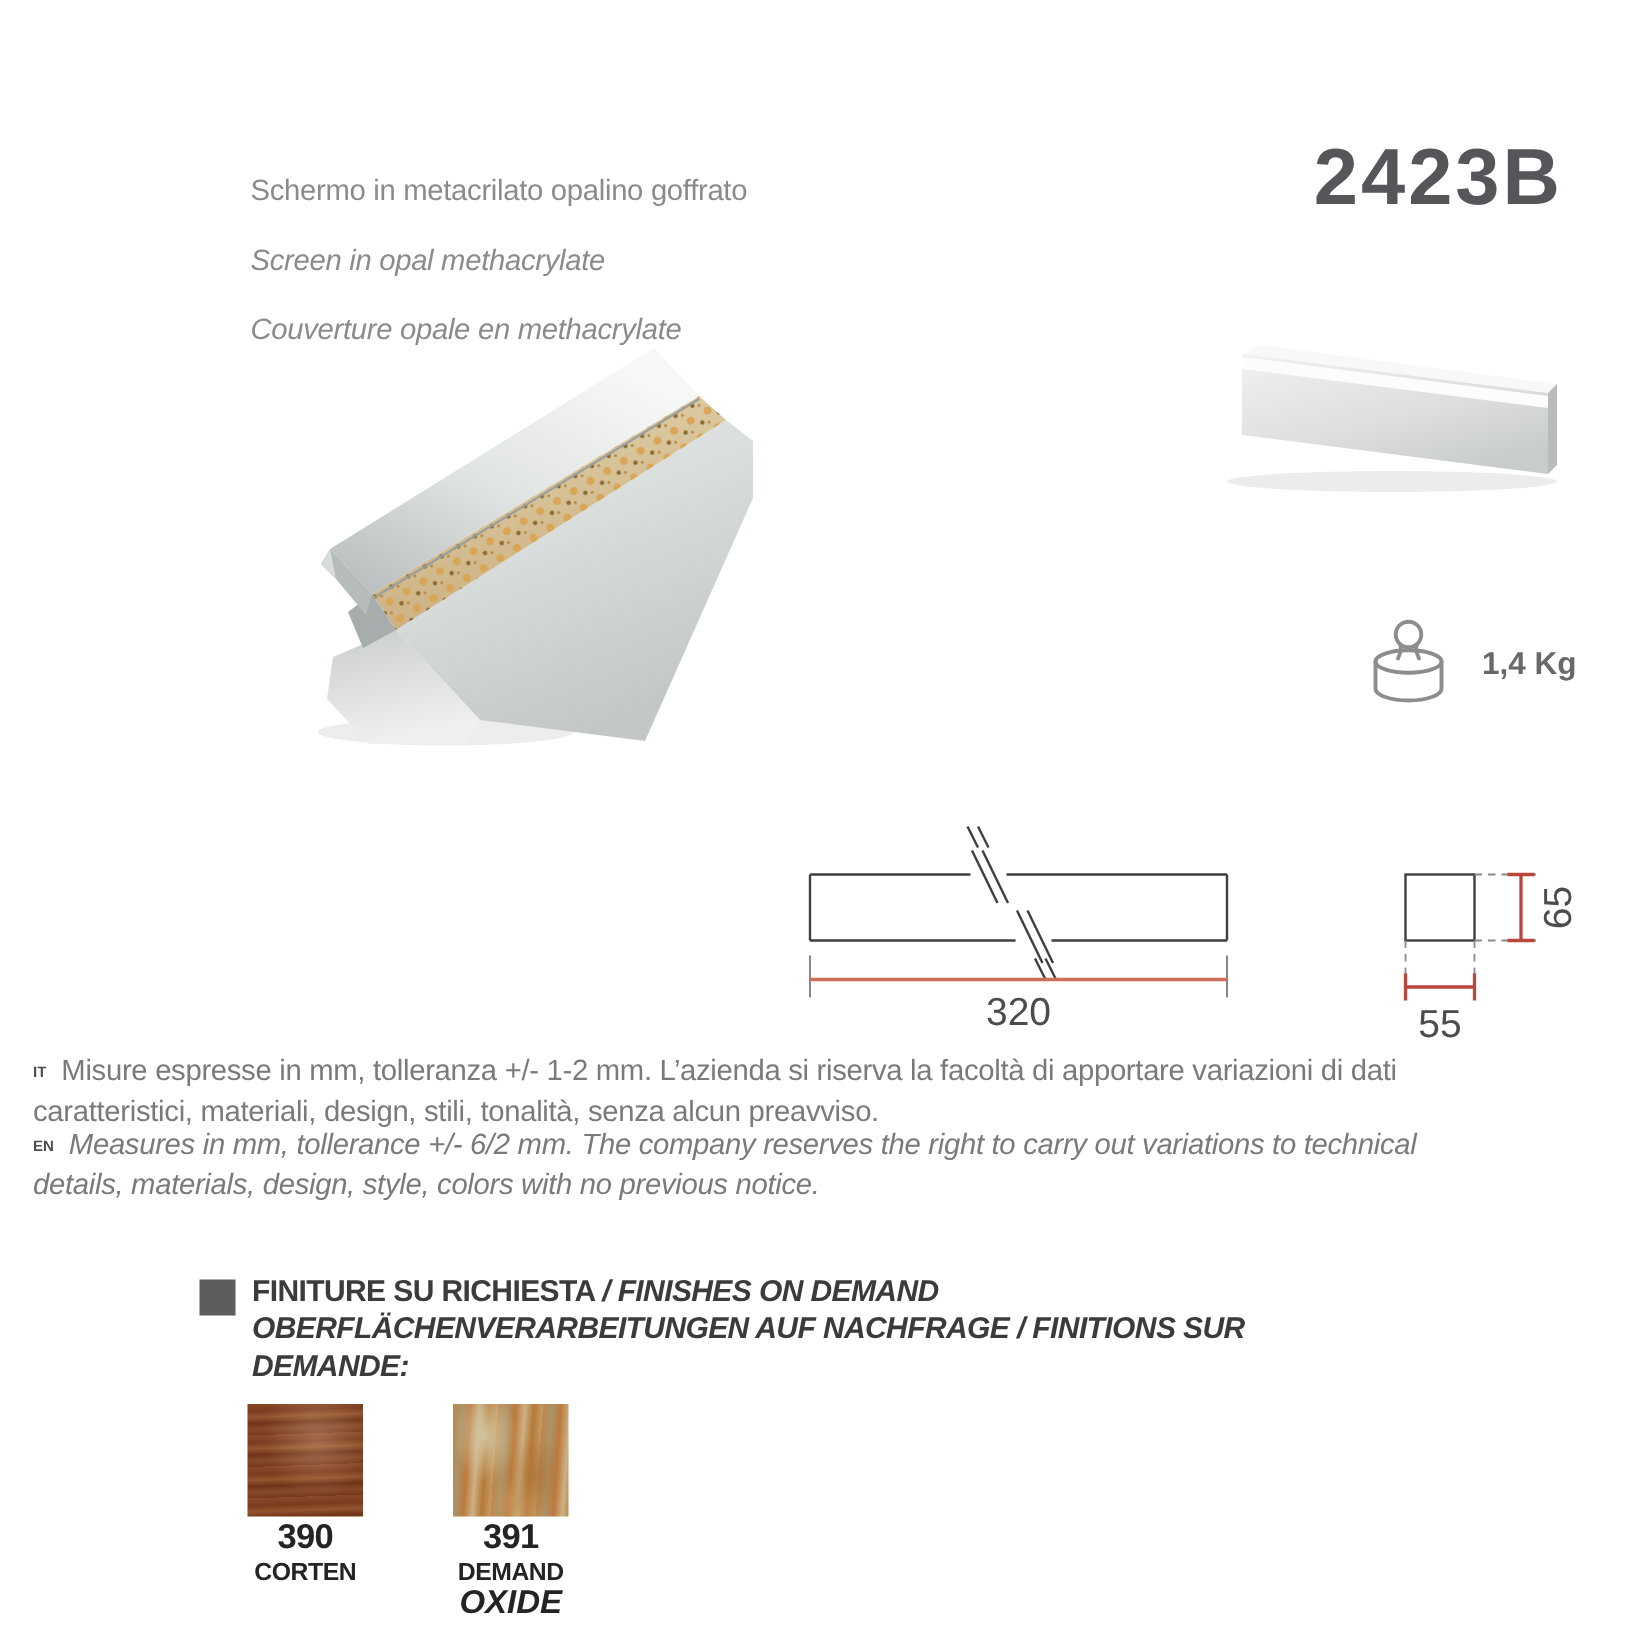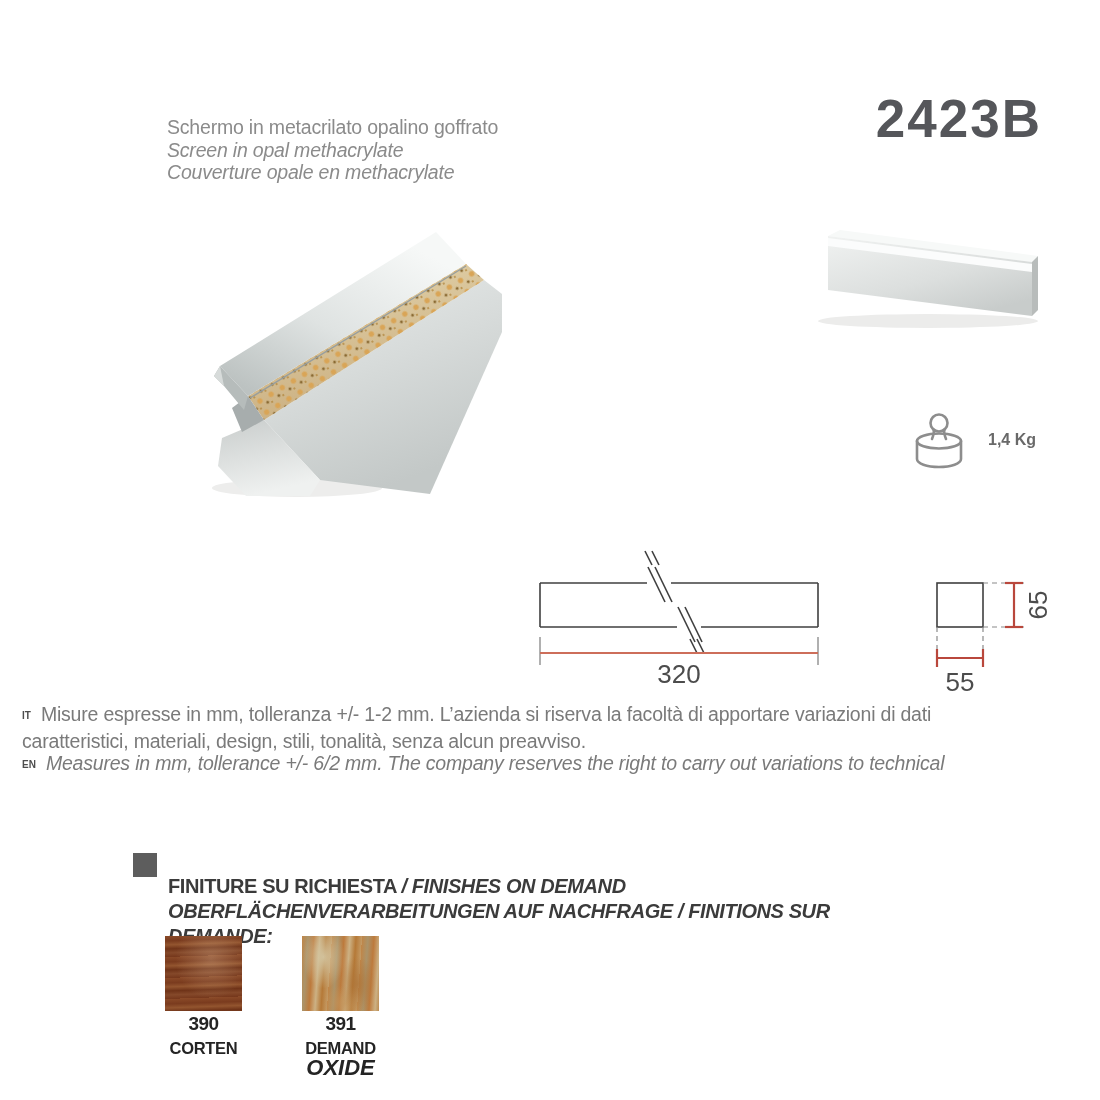--- a/index.html
+++ b/index.html
@@ -6,34 +6,34 @@
   .page{
     position:relative;width:1100px;height:1100px;background:#ffffff;overflow:hidden;
     font-family:"Liberation Sans",sans-serif;
   }
   
   .description{
     position:absolute;left:167px;top:116px;width:460px;
     font-size:19.5px;line-height:22.5px;color:#8b8b8b;letter-spacing:-0.2px;
   }
   .description .line{display:block;}
-  .description .it{font-style:italic;}
+  .description .it{font-style:italic;margin-top:24px;}
   
   .product-code{
     position:absolute;right:58px;top:88px;margin:0;
     font-size:53px;font-weight:700;color:#55565a;letter-spacing:2px;
   }
   
   .render-main{position:absolute;left:212px;top:228px;width:290px;height:270px;}
   .render-side{position:absolute;left:800px;top:225px;width:250px;height:110px;}
   
   .weight-block{position:absolute;left:908px;top:410px;width:170px;height:64px;}
   .weight-icon{position:absolute;left:0;top:0;}
   .weight-value{
-    position:absolute;left:80px;top:21px;font-size:16px;font-weight:600;color:#696969;
+    position:absolute;left:80px;top:21px;font-size:21px;font-weight:600;color:#696969;
   }
   
   .dim-length{position:absolute;left:530px;top:545px;width:300px;height:155px;}
   .dim-section{position:absolute;left:920px;top:545px;width:170px;height:155px;}
   .dim-text{font-size:26px;fill:#4c4c4c;font-family:"Liberation Sans",sans-serif;}
   
   .disclaimer{
     position:absolute;left:22px;top:703px;width:1060px;
     font-size:19.5px;line-height:22.5px;color:#7a7a7a;letter-spacing:-0.2px;
   }
@@ -41,21 +41,21 @@
     font-size:10px;font-weight:700;color:#4d4d4d;letter-spacing:0;
     margin-right:10px;position:relative;top:-2px;
   }
   .disclaimer .en-text{font-style:italic;}
   
   .finishes-bullet{
     position:absolute;left:133px;top:853px;width:24px;height:24px;background:#5d5d5d;
   }
   .finishes-heading{
     position:absolute;left:168px;top:849px;width:760px;
-    font-size:20px;line-height:25px;font-weight:700;color:#3b3b3b;letter-spacing:-0.4px;margin-top:25px;
+    font-size:20px;line-height:25px;font-weight:700;color:#3b3b3b;letter-spacing:-0.4px;
   }
   .finishes-heading .ital{font-style:italic;}
   .swatch{position:absolute;width:77px;height:75px;}
   .swatch-corten{
     left:165px;top:936px;
     background:
       radial-gradient(ellipse at 60% 30%, rgba(255,225,190,0.25), rgba(0,0,0,0) 55%),
       repeating-linear-gradient(178deg,
         #8a4a28 0px,#7a3b1e 5px,#93552f 9px,#6f3318 13px,#85492a 17px,#76381c 21px);
   }
@@ -64,21 +64,21 @@
     background:
       radial-gradient(ellipse 30px 45px at 28% 28%, rgba(214,204,170,0.85), rgba(0,0,0,0) 70%),
       radial-gradient(ellipse 26px 40px at 72% 64%, rgba(171,113,53,0.7), rgba(0,0,0,0) 70%),
       radial-gradient(ellipse 30px 26px at 55% 90%, rgba(196,150,92,0.8), rgba(0,0,0,0) 70%),
       repeating-linear-gradient(94deg,
         #c08648 0px,#ab9369 6px,#bd7a3c 12px,#ccb184 18px,#b57937 24px,#c49a64 30px);
   }
   .swatch-caption{position:absolute;width:77px;text-align:center;color:#242424;}
   .cap-390{left:165px;top:1010px;}
   .cap-391{left:302px;top:1010px;}
-  .swatch-code{font-size:19px;font-weight:700;line-height:28px;letter-spacing:-0.5px;}
+  .swatch-code{font-size:23px;font-weight:700;line-height:28px;letter-spacing:-0.5px;}
   .swatch-name{font-size:16.5px;font-weight:700;line-height:20px;letter-spacing:-0.3px;}
   .swatch-name2{font-size:22px;font-weight:700;font-style:italic;line-height:20px;}
 </style>
 </head>
 <body>
 
 <div class="page">
 
   <div class="description">
     <span class="line">Schermo in metacrilato opalino goffrato</span>
@@ -206,20 +206,21 @@
   </svg>
 
   <div class="disclaimer">
     <div>
       <span class="lang">IT</span><span>Misure espresse in mm, tolleranza +/- 1-2 mm. L’azienda si riserva la facoltà di apportare variazioni di dati</span>
     </div>
     <div>caratteristici, materiali, design, stili, tonalità, senza alcun preavviso.</div>
     <div>
       <span class="lang">EN</span><span class="en-text">Measures in mm, tollerance +/- 6/2 mm. The company reserves the right to carry out variations to technical</span>
     </div>
+    <div class="en-text">details, materials, design, style, colors with no previous notice.</div>
   </div>
 
   <div class="finishes-bullet"></div>
   <div class="finishes-heading">
     <div>
       <span>FINITURE SU RICHIESTA </span><span class="ital">/ FINISHES ON DEMAND</span>
     </div>
     <div class="ital">OBERFLÄCHENVERARBEITUNGEN AUF NACHFRAGE / FINITIONS SUR DEMANDE:</div>
   </div>
 

